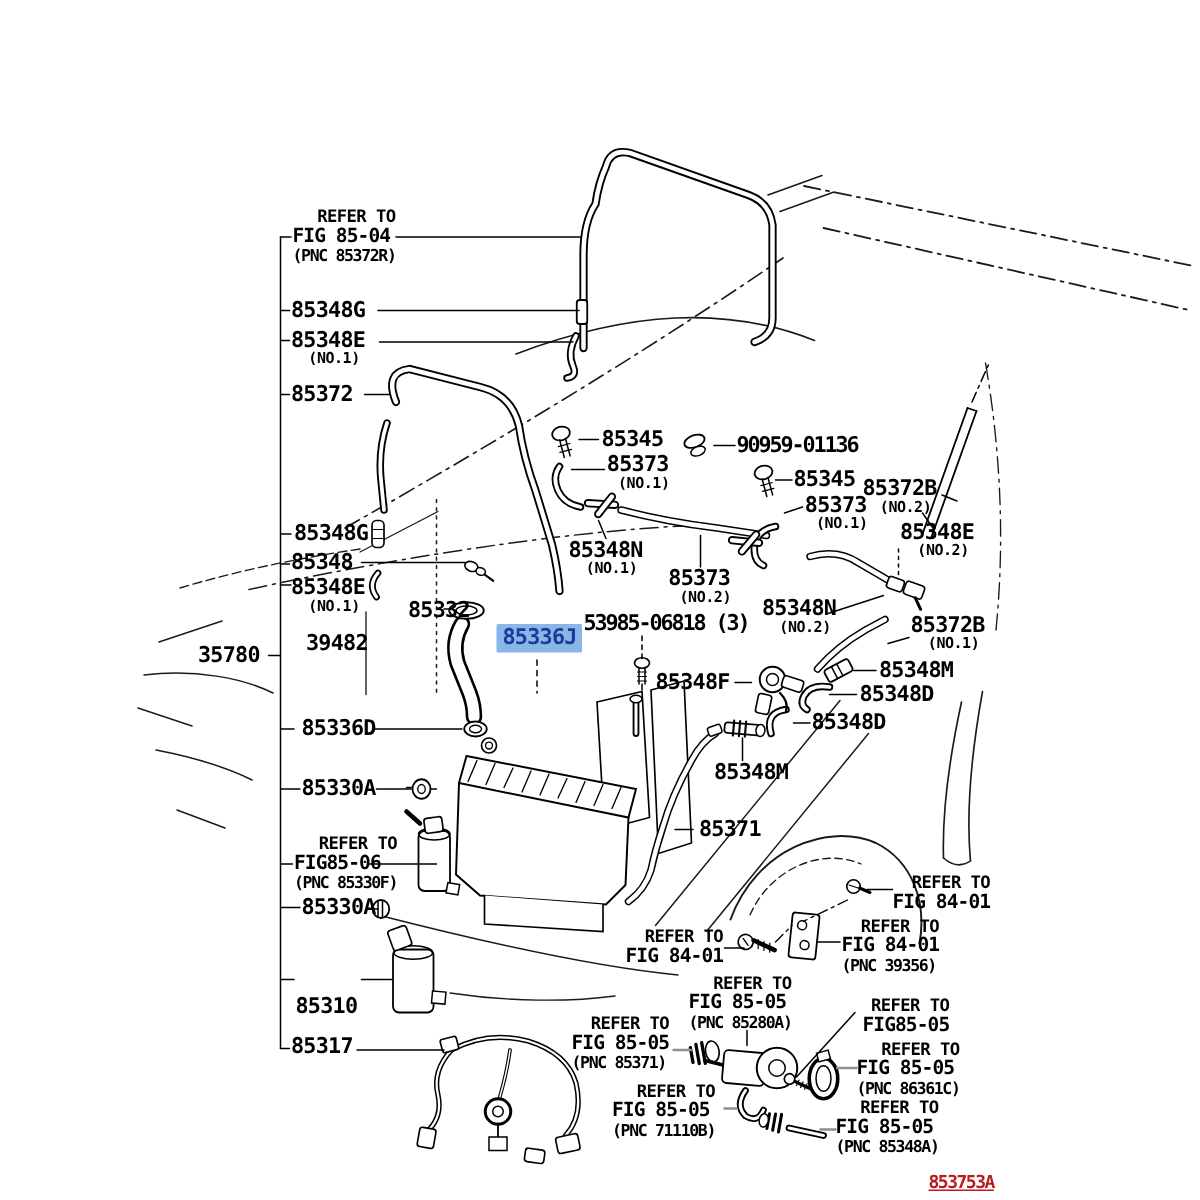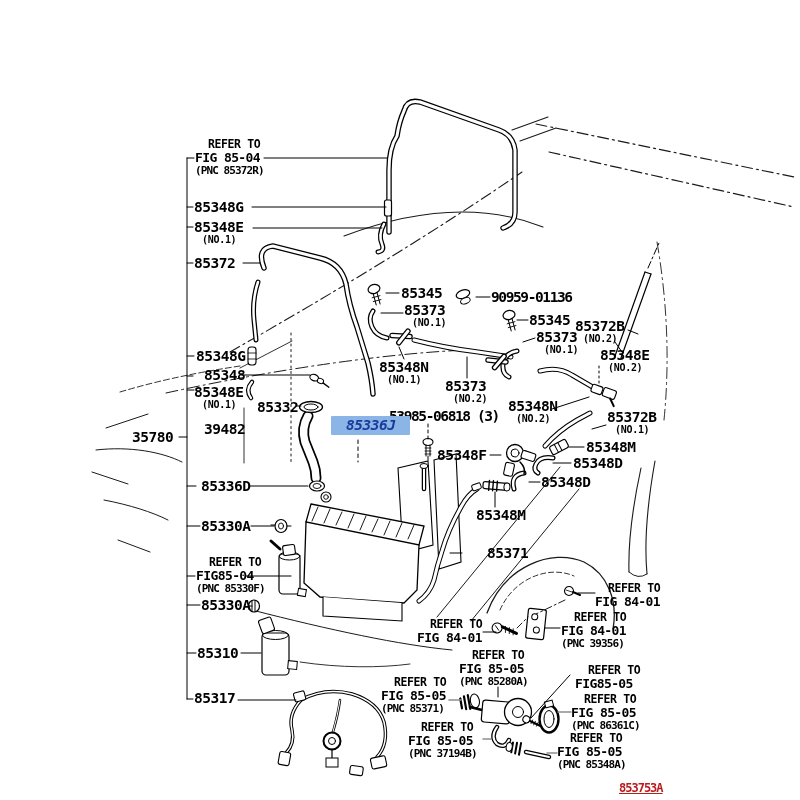--- a/index.html
+++ b/index.html
@@ -1,26 +1,26 @@
 <!DOCTYPE html>
 <html><head>
 <meta charset="utf-8">
 <style>
   html,body{margin:0;padding:0;background:#fff;}
   #stage{position:relative;width:800px;height:800px;background:#ffffff;overflow:hidden;
          font-family:"DejaVu Sans Mono",monospace;}
   #art{position:absolute;left:0;top:0;z-index:0;}
   .pn{position:absolute;z-index:2;font-weight:bold;font-size:14.5px;line-height:1.05;
-      letter-spacing:-0.5px;color:#000;white-space:nowrap;}
+      letter-spacing:-0.5px;color:#000;white-space:nowrap;text-align:center;}
   .pn .sub{display:block;font-size:10px;letter-spacing:-0.3px;margin-left:8px;}
   .pn.long{letter-spacing:-1.4px;font-size:14.5px;}
-  .hl{padding:2px 15px;border-radius:1px;font-style:italic;}
+  .hl{padding:2px 4px;border-radius:1px;}
   .ref{position:absolute;z-index:2;font-weight:bold;color:#000;white-space:nowrap;line-height:1.1;}
   .ref span{display:block;}
-  .ref .r1{font-size:11.5px;letter-spacing:-0.4px;margin-left:13px;}
+  .ref .r1{font-size:11.5px;letter-spacing:-0.4px;margin-left:3px;text-align:right;}
   .ref .r2{font-size:13px;letter-spacing:-0.6px;}
   .ref .r3{font-size:11px;letter-spacing:-0.9px;}
   .code{position:absolute;z-index:2;font-weight:bold;font-size:12px;letter-spacing:-1px;color:#b91c1c;text-decoration:underline;}
 </style>
 </head>
 <body>
 
 <div id="stage">
 
 <svg id="art" width="800" height="800" viewBox="0 0 800 800">
@@ -334,59 +334,59 @@
       <path d="M483,739 H491"></path>
       <path d="M547,753 H557"></path>
     </g>
   </g>
 </svg>
 
 <div class="pn" style="left:194px;top:200px"><span>85348G</span><span class="sub"></span></div>
 <div class="pn" style="left:194px;top:220px"><span>85348E</span><span class="sub">(NO.1)</span></div>
 <div class="pn" style="left:194px;top:256px"><span>85372</span><span class="sub"></span></div>
 <div class="pn" style="left:196px;top:349px"><span>85348G</span><span class="sub"></span></div>
-<div class="pn" style="left:204px;top:368px"><span>85348</span><span class="sub"></span></div>
+<div class="pn" style="left:194px;top:368px"><span>85348</span><span class="sub"></span></div>
 <div class="pn" style="left:194px;top:385px"><span>85348E</span><span class="sub">(NO.1)</span></div>
-<div class="pn" style="left:257px;top:400px"><span>85332</span><span class="sub"></span></div>
+<div class="pn" style="left:272px;top:400px"><span>85332</span><span class="sub"></span></div>
 <div class="pn" style="left:204px;top:422px"><span>39482</span><span class="sub"></span></div>
 <div class="pn" style="left:132px;top:430px"><span>35780</span><span class="sub"></span></div>
 <div class="pn" style="left:201px;top:479px"><span>85336D</span><span class="sub"></span></div>
 <div class="pn" style="left:201px;top:519px"><span>85330A</span><span class="sub"></span></div>
 <div class="pn" style="left:201px;top:598px"><span>85330A</span><span class="sub"></span></div>
-<div class="pn" style="left:197px;top:646px"><span>85310</span><span class="sub"></span></div>
+<div class="pn" style="left:197px;top:664px"><span>85310</span><span class="sub"></span></div>
 <div class="pn" style="left:194px;top:691px"><span>85317</span><span class="sub"></span></div>
 <div class="pn" style="left:401px;top:286px"><span>85345</span><span class="sub"></span></div>
 <div class="pn" style="left:404px;top:303px"><span>85373</span><span class="sub">(NO.1)</span></div>
 <div class="pn long" style="left:491px;top:290px"><span>90959-01136</span><span class="sub"></span></div>
 <div class="pn" style="left:529px;top:313px"><span>85345</span><span class="sub"></span></div>
 <div class="pn" style="left:536px;top:330px"><span>85373</span><span class="sub">(NO.1)</span></div>
 <div class="pn" style="left:575px;top:319px"><span>85372B</span><span class="sub">(NO.2)</span></div>
 <div class="pn" style="left:600px;top:348px"><span>85348E</span><span class="sub">(NO.2)</span></div>
 <div class="pn" style="left:379px;top:360px"><span>85348N</span><span class="sub">(NO.1)</span></div>
 <div class="pn" style="left:445px;top:379px"><span>85373</span><span class="sub">(NO.2)</span></div>
 <div class="pn" style="left:508px;top:399px"><span>85348N</span><span class="sub">(NO.2)</span></div>
 <div class="pn long" style="left:389px;top:409px"><span>53985-06818 (3)</span><span class="sub"></span></div>
 <div class="pn" style="left:437px;top:448px"><span>85348F</span><span class="sub"></span></div>
 <div class="pn" style="left:607px;top:410px"><span>85372B</span><span class="sub">(NO.1)</span></div>
 <div class="pn" style="left:586px;top:440px"><span>85348M</span><span class="sub"></span></div>
 <div class="pn" style="left:573px;top:456px"><span>85348D</span><span class="sub"></span></div>
 <div class="pn" style="left:541px;top:475px"><span>85348D</span><span class="sub"></span></div>
 <div class="pn" style="left:476px;top:508px"><span>85348M</span><span class="sub"></span></div>
-<div class="pn" style="left:487px;top:546px"><span>85371</span><span class="sub"></span></div>
+<div class="pn" style="left:466px;top:546px"><span>85371</span><span class="sub"></span></div>
 
 <div class="pn hl" style="left:331px;top:416px;background:#8ab5e6;color:#1b3a9c">85336J</div>
 
 <div class="ref" style="left:195px;top:138px">
       <span class="r1">REFER TO</span>
       <span class="r2">FIG 85-04</span>
       <span class="r3">(PNC 85372R)</span>
     </div>
 <div class="ref" style="left:196px;top:556px">
       <span class="r1">REFER TO</span>
-      <span class="r2">FIG85-04</span>
+      <span class="r2">FIG85-06</span>
       <span class="r3">(PNC 85330F)</span>
     </div>
 <div class="ref" style="left:595px;top:582px">
       <span class="r1">REFER TO</span>
       <span class="r2">FIG 84-01</span>
       <span class="r3"></span>
     </div>
 <div class="ref" style="left:417px;top:618px">
       <span class="r1">REFER TO</span>
       <span class="r2">FIG 84-01</span>
@@ -413,21 +413,21 @@
       <span class="r3"></span>
     </div>
 <div class="ref" style="left:571px;top:693px">
       <span class="r1">REFER TO</span>
       <span class="r2">FIG 85-05</span>
       <span class="r3">(PNC 86361C)</span>
     </div>
 <div class="ref" style="left:408px;top:721px">
       <span class="r1">REFER TO</span>
       <span class="r2">FIG 85-05</span>
-      <span class="r3">(PNC 37194B)</span>
+      <span class="r3">(PNC 71110B)</span>
     </div>
 <div class="ref" style="left:557px;top:732px">
       <span class="r1">REFER TO</span>
       <span class="r2">FIG 85-05</span>
       <span class="r3">(PNC 85348A)</span>
     </div>
 
 <div class="code" style="left:619px;top:781px">853753A</div>
 
 </div>

